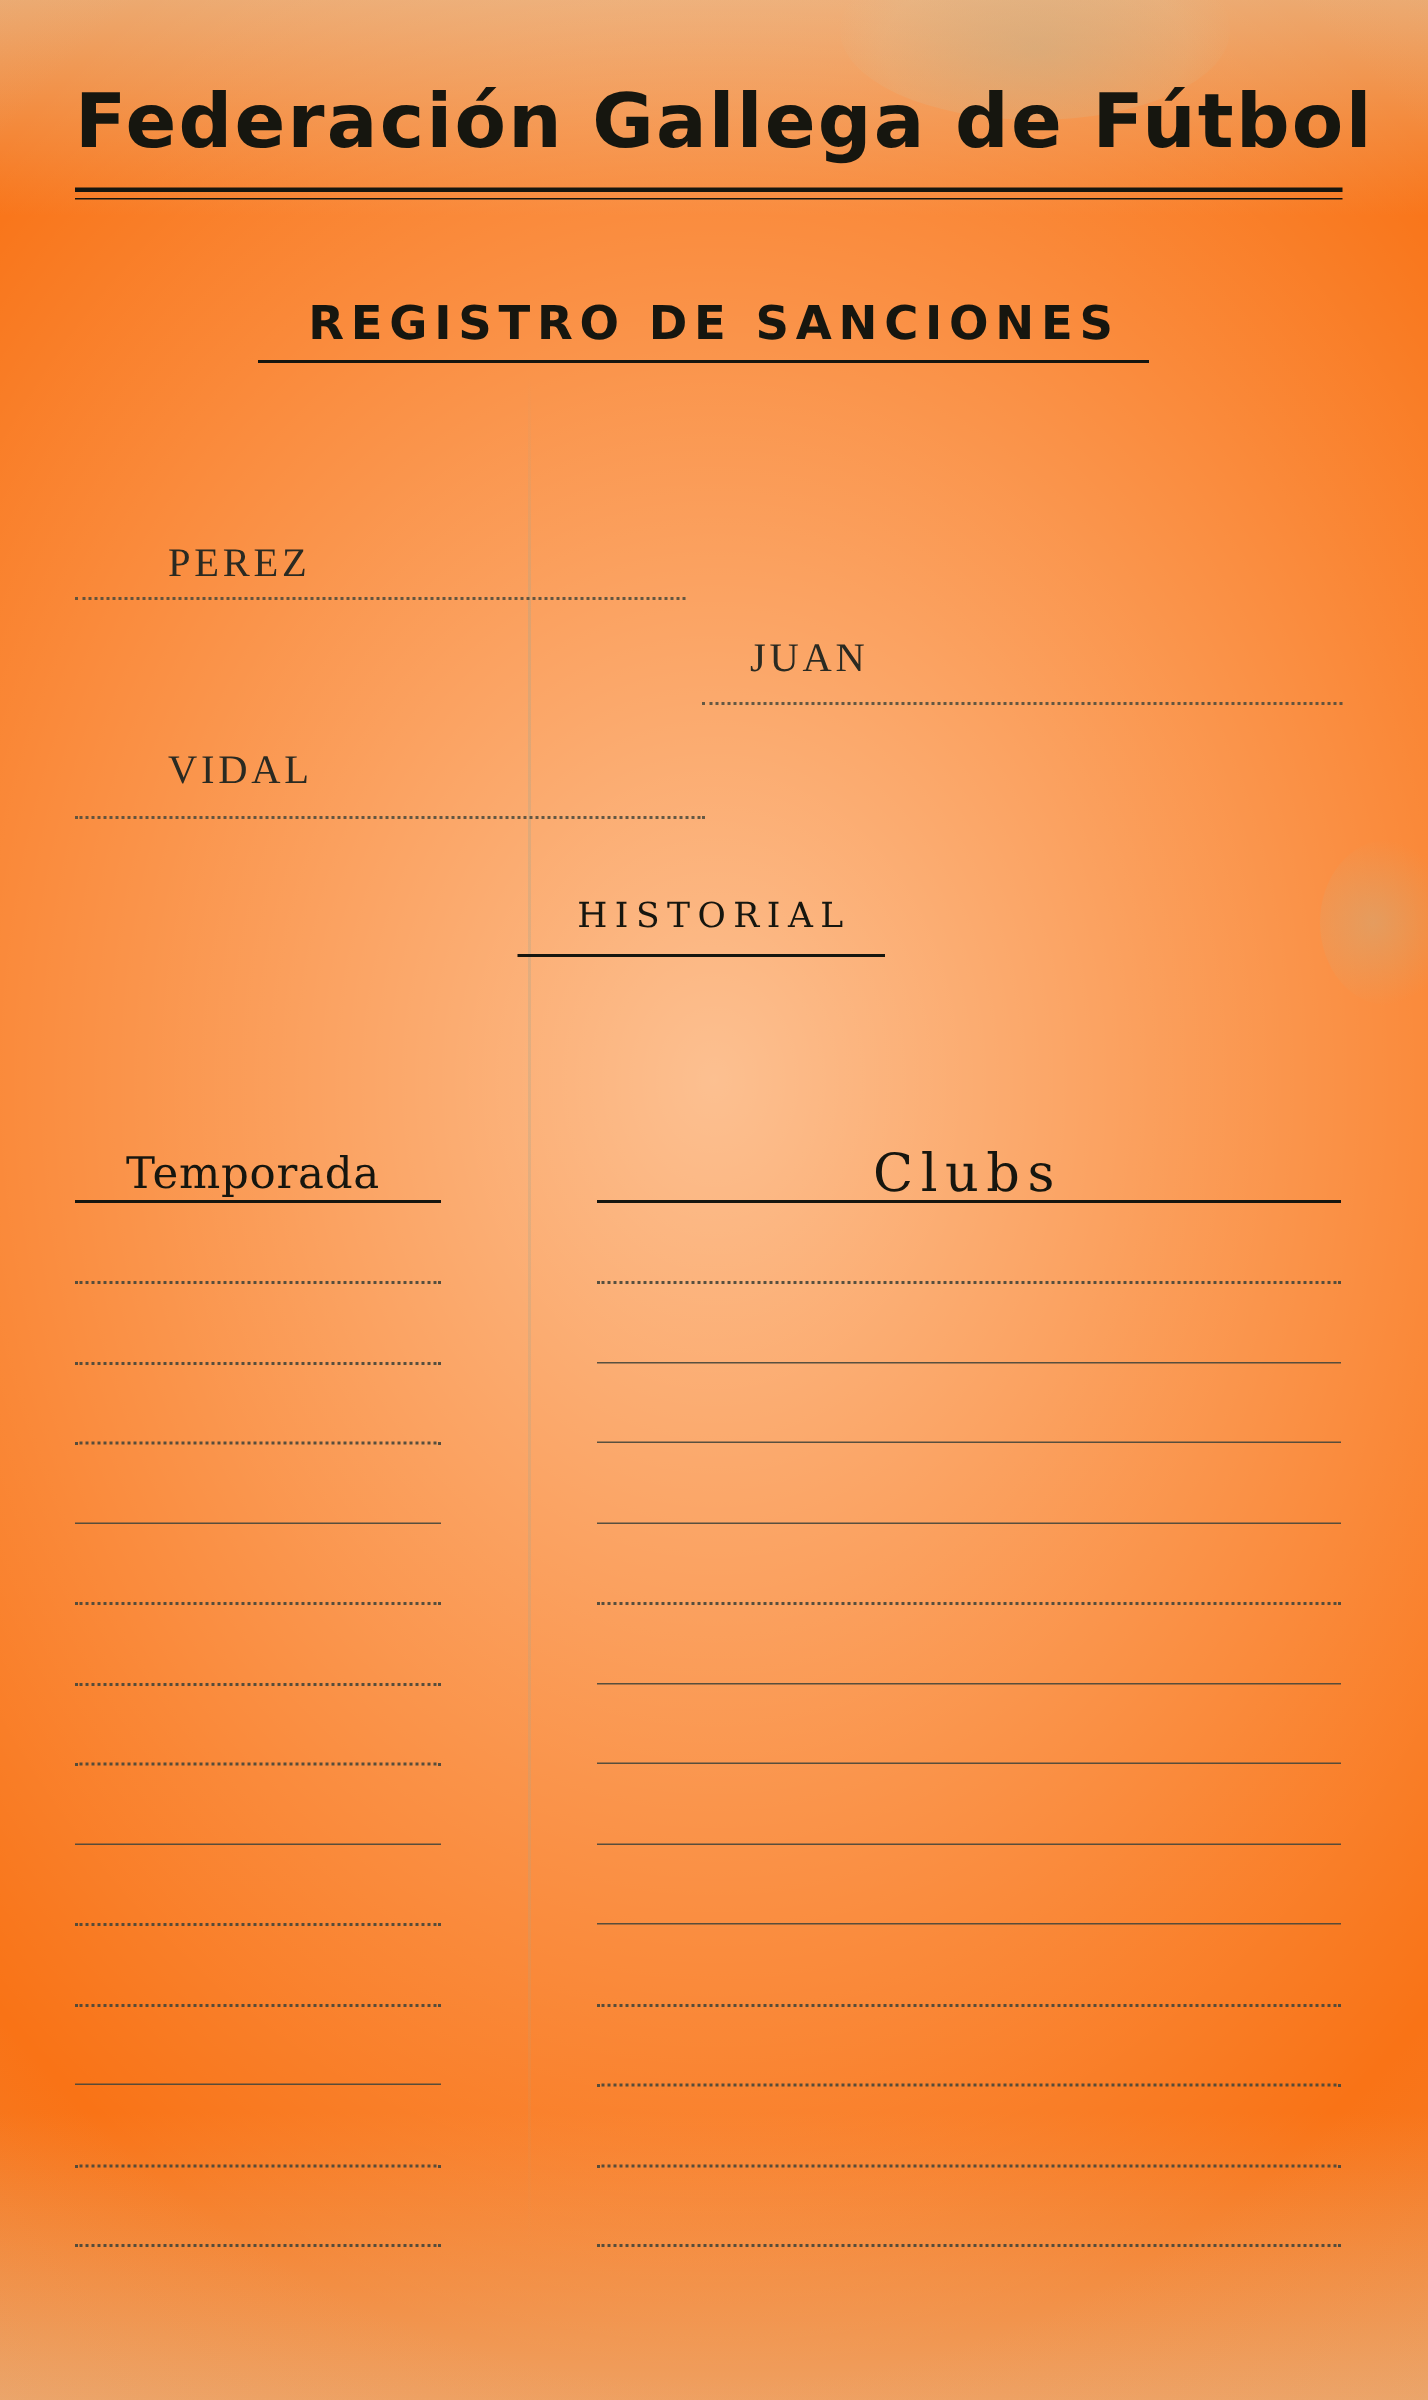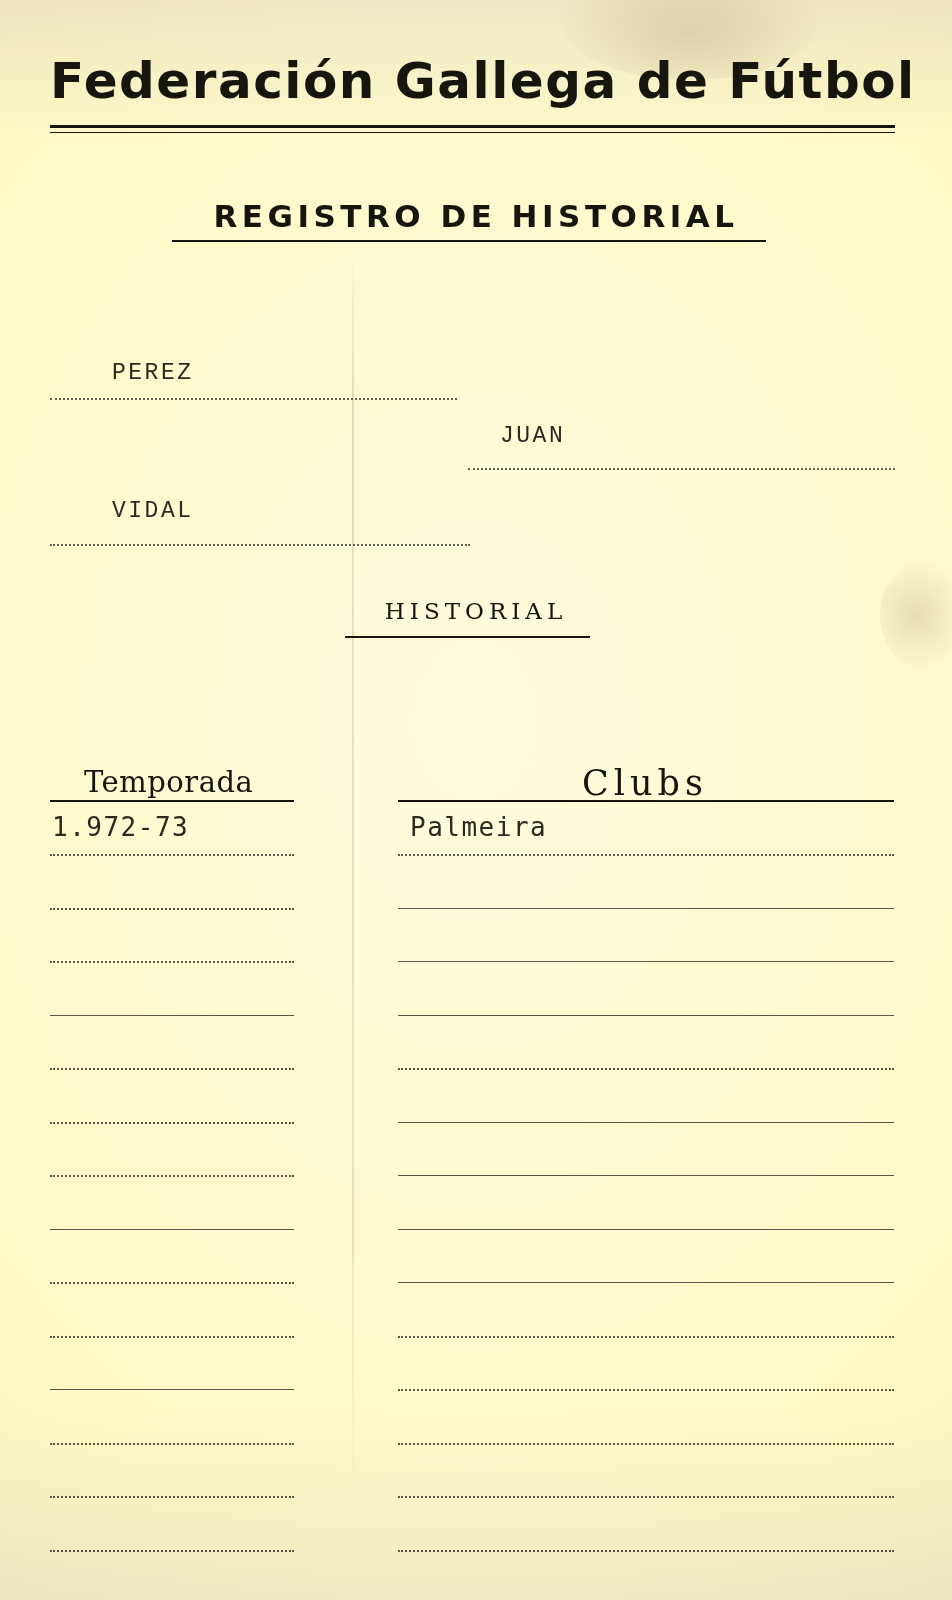--- a/index.html
+++ b/index.html
@@ -11,21 +11,21 @@
     width: 952px;
     height: 1600px;
     overflow: hidden;
     font-family: "Liberation Sans", sans-serif;
   }
 
   #card {
     position: relative;
     width: 952px;
     height: 1600px;
-    background: #fef9c3;
+    background: #f97316;
     box-sizing: border-box;
     overflow: hidden;
   }
 
   
   #paper-tint {
     position: absolute;
     inset: 0;
     pointer-events: none;
     background:
@@ -108,22 +108,22 @@
   #subtitle-rule {
     position: absolute;
     left: 172px;
     top: 240px;
     width: 594px;
     border-top: 2.5px solid #16160f;
   }
 
   
   .typed {
-    font-family: Liberation Mono, monospace;
-    font-size: 23px;
+    font-family: Liberation Serif, serif;
+    font-size: 27px;
     letter-spacing: 2.5px;
     color: #2a2a22;
   }
   .dotline {
     position: absolute;
     height: 0;
     border-top: 2px dotted #4a4a3c;
     opacity: .85;
   }
   .solidline {
@@ -233,21 +233,21 @@
   <div id="paper-tint"></div>
   <div id="stain-top"></div>
   <div id="stain-right"></div>
   <div id="fold-line"></div>
 
   <div class="content">
 
     <div id="federation-title">Federación Gallega de Fútbol</div>
     <div id="federation-rule"></div>
 
-    <div id="subtitle">REGISTRO DE HISTORIAL</div>
+    <div id="subtitle">REGISTRO DE SANCIONES</div>
     <div id="subtitle-rule"></div>
 
     <div id="surname1" class="typed">PEREZ</div>
     <div id="surname1-line" class="dotline"></div>
 
     <div id="firstname" class="typed">JUAN</div>
     <div id="firstname-line" class="dotline"></div>
 
     <div id="surname2" class="typed">VIDAL</div>
     <div id="surname2-line" class="dotline"></div>
@@ -255,26 +255,20 @@
     <div id="historial">HISTORIAL</div>
     <div id="historial-rule"></div>
 
     <div id="temporada-head">Temporada</div>
     <div id="clubs-head">Clubs</div>
     <div id="temporada-rule" class="solidline"></div>
     <div id="clubs-rule" class="solidline"></div>
 
     <div id="rows">
         <div class="row">
-          <div class="cell-left">1.972-73</div>
-          <div class="cell-right">Palmeira</div>
-          <div class="rule-left"></div>
-          <div class="rule-right"></div>
-        </div>
-        <div class="row">
           <div class="cell-left"></div>
           <div class="cell-right"></div>
           <div class="rule-left"></div>
           <div class="rule-right"></div>
         </div>
         <div class="row">
           <div class="cell-left"></div>
           <div class="cell-right"></div>
           <div class="rule-left"></div>
           <div class="rule-right"></div>

